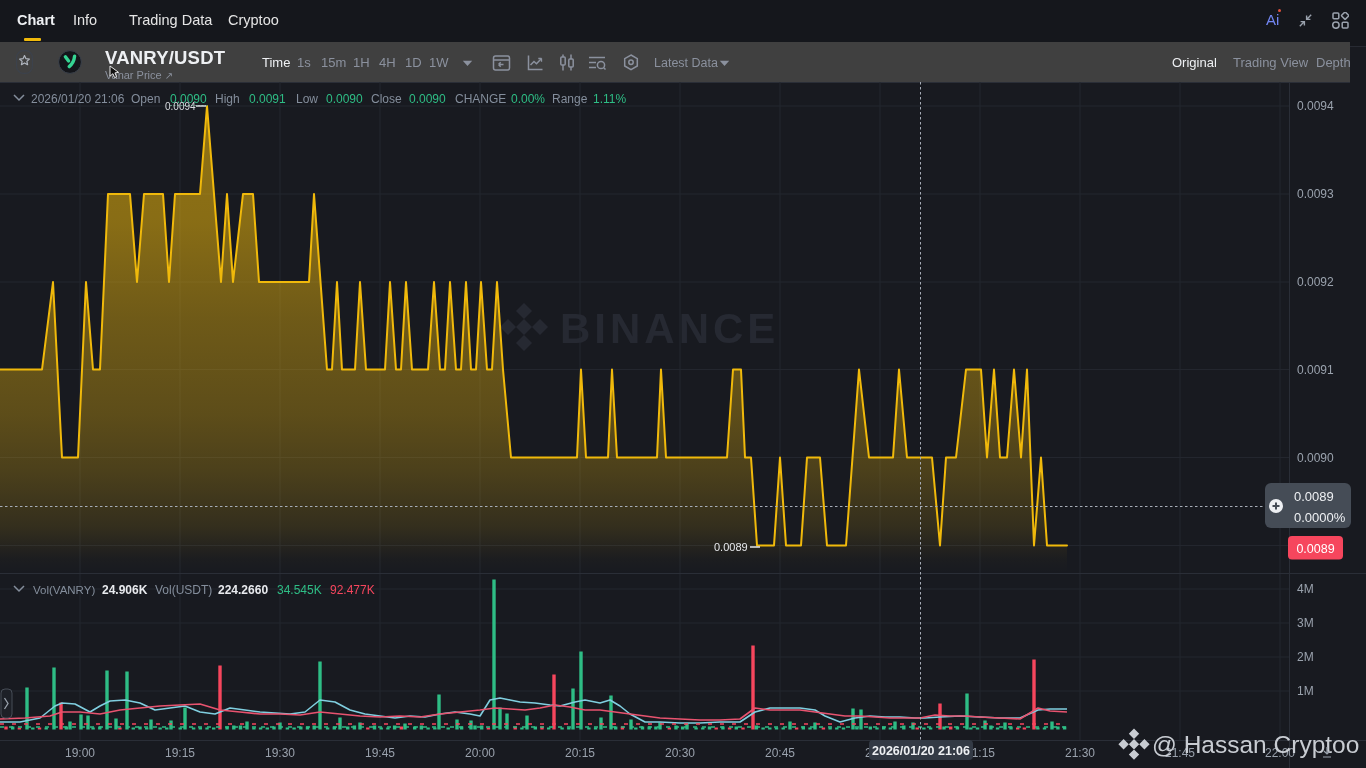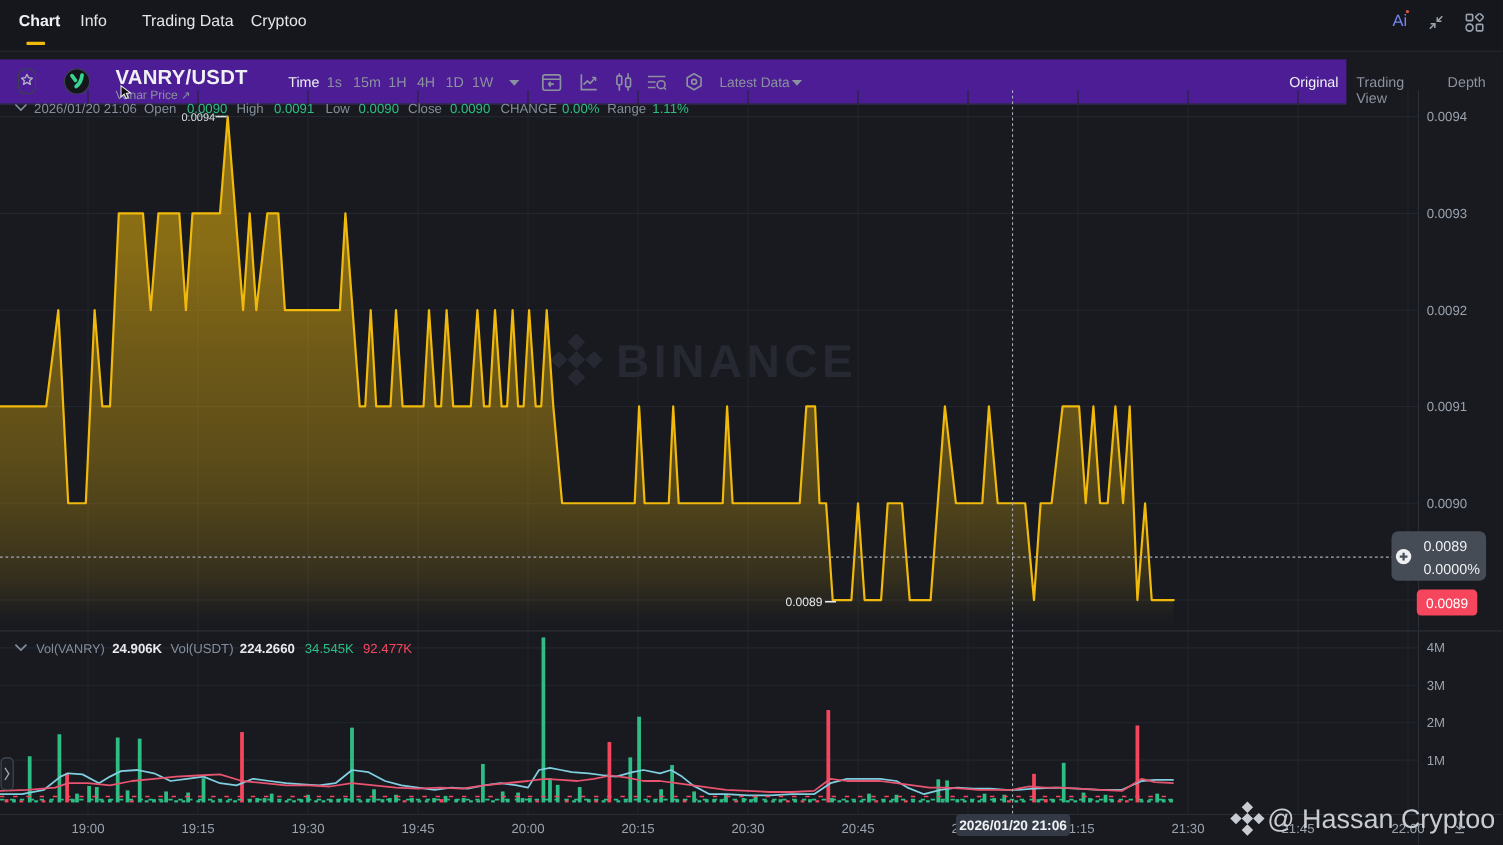--- a/index.html
+++ b/index.html
@@ -1,17 +1,17 @@
 <!DOCTYPE html>
 <html><head><meta charset="utf-8"><style>
 *{margin:0;padding:0;box-sizing:border-box}
 body{width:1366px;height:768px;overflow:hidden;background:#181a20;font-family:"Liberation Sans",sans-serif;position:relative}
 .tabbar{position:absolute;left:0;top:0;width:1366px;height:47px;background:#15171c;border-bottom:1px solid #272a32}
 .tabbar .t{position:absolute;top:12px;font-size:14.5px;color:#e5e5e5}
-.symbar{position:absolute;left:0;top:54px;width:1224px;height:41px;background:#4c1d95;border-bottom:1px solid #2a2e37}
+.symbar{position:absolute;left:0;top:42px;width:1350px;height:41px;background:#404040;border-bottom:1px solid #2a2e37}
 .sb{position:absolute;font-size:13px;color:#8b919e}
 svg text{font-family:"Liberation Sans",sans-serif}
 .ax{font-size:12px;fill:#9aa2ad}
 .ohlc{font-size:12px;fill:#848e9c}
 .ohlcv{font-size:12px;fill:#2ebd85}
 </style></head><body>
 
 <div class="tabbar">
  <span class="t" style="left:17px;color:#eef0f3;font-weight:bold">Chart</span>
  <span class="t" style="left:73px">Info</span>

